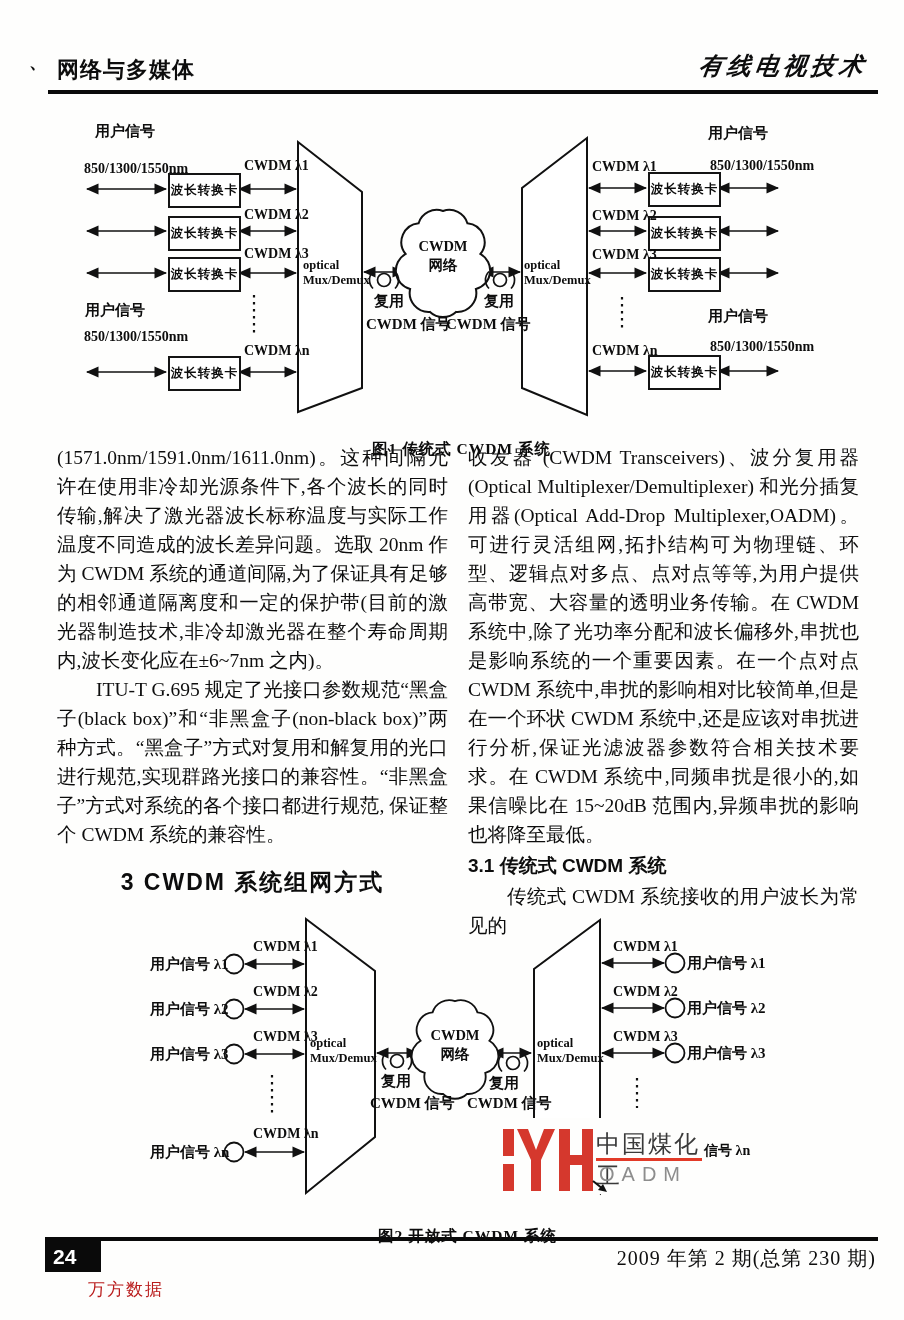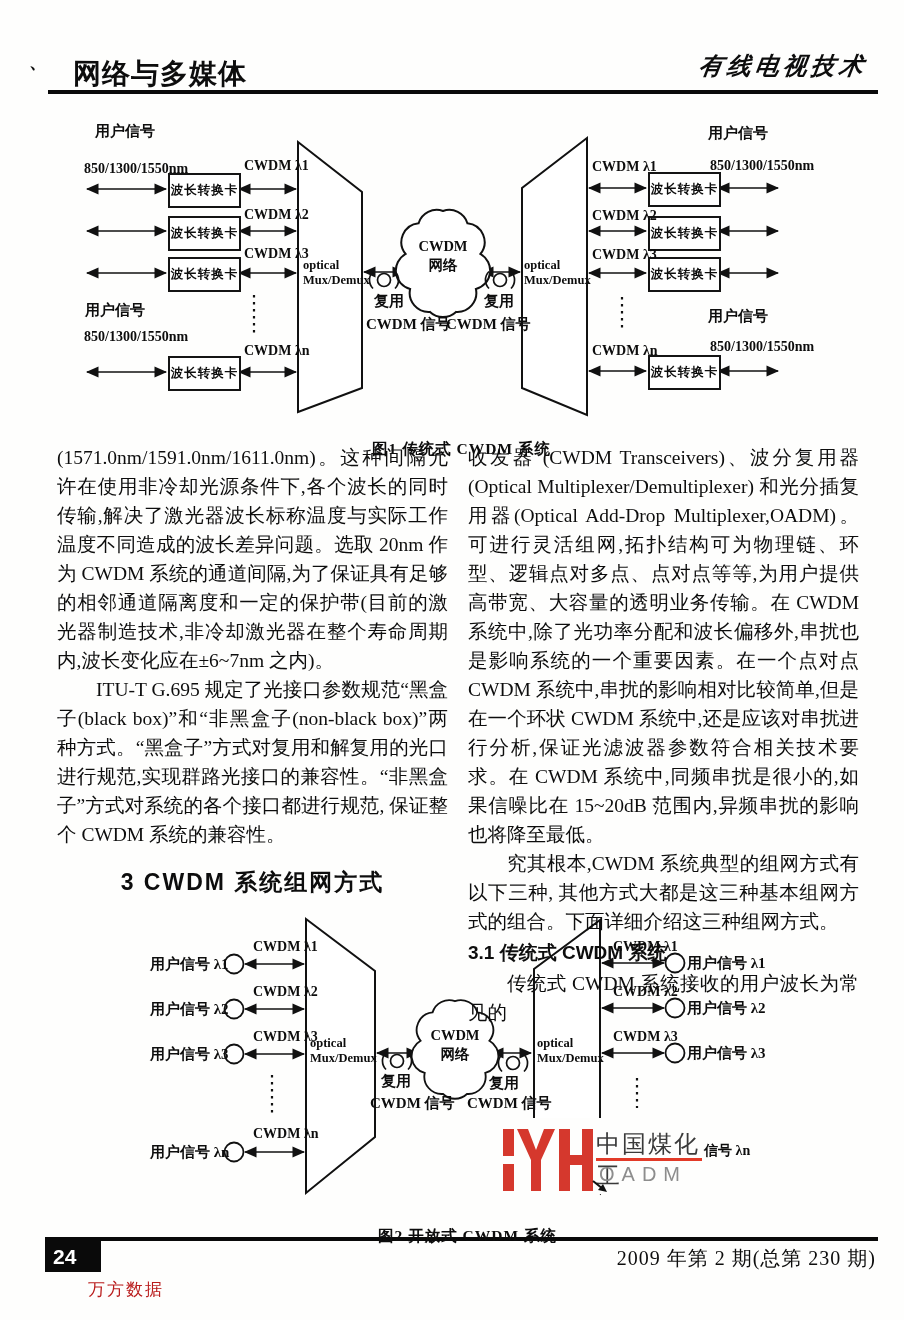--- a/index.html
+++ b/index.html
@@ -1,19 +1,19 @@
 <!DOCTYPE html>
 <html><head>
 <meta charset="utf-8">
 <style>
   html,body{margin:0;padding:0;background:#e8e8e8;}
   .page{position:relative;width:904px;height:1320px;background:#fefefd;
         font-family:"Liberation Serif",serif;color:#0d0d0d;overflow:hidden;margin:0 auto;}
   .abs{position:absolute;white-space:nowrap;}
-  .hdr-left{font-family:"Liberation Sans",sans-serif;font-weight:bold;font-size:28px;letter-spacing:1px;margin-left:16px;}
+  .hdr-left{font-family:"Liberation Sans",sans-serif;font-weight:bold;font-size:22px;letter-spacing:1px;}
   .hdr-right{font-weight:bold;font-style:italic;font-size:24px;letter-spacing:4px;transform:skewX(-8deg);}
   .tick{font-size:18px;font-weight:bold;}
   .rule{position:absolute;background:#0a0a0a;}
   .dlabel{font-weight:bold;font-size:15px;}
   .dsmall{font-weight:bold;font-size:14px;}
   .card{position:absolute;border:2px solid #141414;background:#fff;display:flex;align-items:center;
         justify-content:center;font-size:12.5px;font-weight:bold;letter-spacing:1px;}
   .muxtxt{font-size:12.5px;line-height:15px;font-weight:600;}
   .cloudtxt{font-size:14.5px;font-weight:bold;text-align:center;line-height:19px;}
   .cap{font-size:15.5px;font-weight:bold;letter-spacing:1px;margin-top:24px;}
@@ -177,21 +177,20 @@
   <div class="abs dlabel txtlayer" style="left:446px;top:315px;">CWDM 信号</div>
   <div class="abs cap txtlayer" style="left:372px;top:415px;">图1  传统式 CWDM 系统</div>
 
   <div class="col txtlayer" style="left:57px;top:443px;">
     <p class="noindent">(1571.0nm/1591.0nm/1611.0nm)。这种间隔允许在使用非冷却光源条件下,各个波长的同时传输,解决了激光器波长标称温度与实际工作温度不同造成的波长差异问题。选取 20nm 作为 CWDM 系统的通道间隔,为了保证具有足够的相邻通道隔离度和一定的保护带(目前的激光器制造技术,非冷却激光器在整个寿命周期内,波长变化应在±6~7nm 之内)。</p>
     <p>ITU-T G.695 规定了光接口参数规范“黑盒子(black box)”和“非黑盒子(non-black box)”两种方式。“黑盒子”方式对复用和解复用的光口进行规范,实现群路光接口的兼容性。“非黑盒子”方式对系统的各个接口都进行规范, 保证整个 CWDM 系统的兼容性。</p>
     <div class="h3head">3   CWDM 系统组网方式</div>
   </div>
   <div class="col txtlayer" style="left:468px;top:443px;">
     <p class="noindent">收发器 (CWDM Transceivers)、波分复用器(Optical Multiplexer/Demultiplexer) 和光分插复用器(Optical Add-Drop Multiplexer,OADM)。可进行灵活组网,拓扑结构可为物理链、环型、逻辑点对多点、点对点等等,为用户提供高带宽、大容量的透明业务传输。在 CWDM 系统中,除了光功率分配和波长偏移外,串扰也是影响系统的一个重要因素。在一个点对点 CWDM 系统中,串扰的影响相对比较简单,但是在一个环状 CWDM 系统中,还是应该对串扰进行分析,保证光滤波器参数符合相关技术要求。在 CWDM 系统中,同频串扰是很小的,如果信噪比在 15~20dB 范围内,异频串扰的影响也将降至最低。</p>
-    <p>究其根本,CWDM 系统典型的组网方式有以下三种, 其他方式大都是这三种基本组网方式的组合。下面详细介绍这三种组网方式。</p>
     <div class="subhead">3.1  传统式 CWDM 系统</div>
     <p>传统式 CWDM 系统接收的用户波长为常见的</p>
   </div>
 
   <div class="abs dlabel txtlayer" style="left:150px;top:955px;">用户信号 λ1</div>
   <div class="abs dlabel txtlayer" style="left:150px;top:1000px;">用户信号 λ2</div>
   <div class="abs dlabel txtlayer" style="left:150px;top:1045px;">用户信号 λ3</div>
   <div class="abs dlabel txtlayer" style="left:150px;top:1143px;">用户信号 λn</div>
   <div class="abs dsmall txtlayer" style="left:253px;top:939px;">CWDM λ1</div>
   <div class="abs dsmall txtlayer" style="left:253px;top:984px;">CWDM λ2</div>

